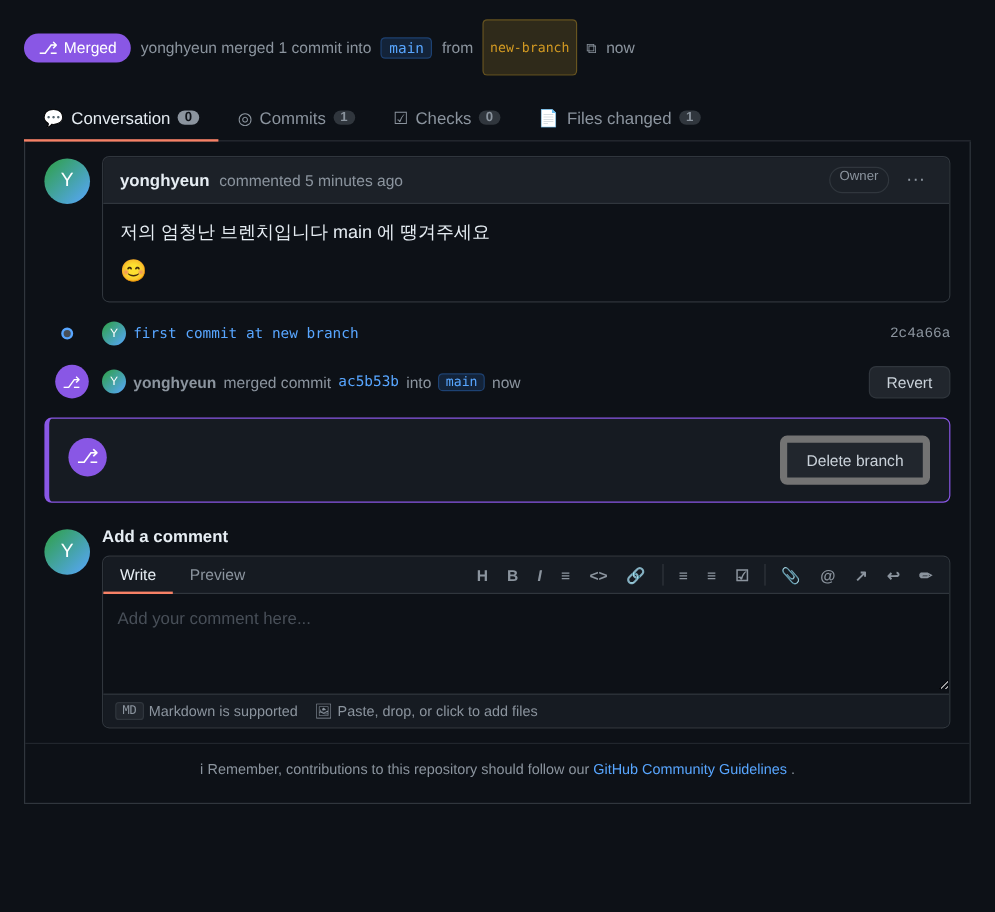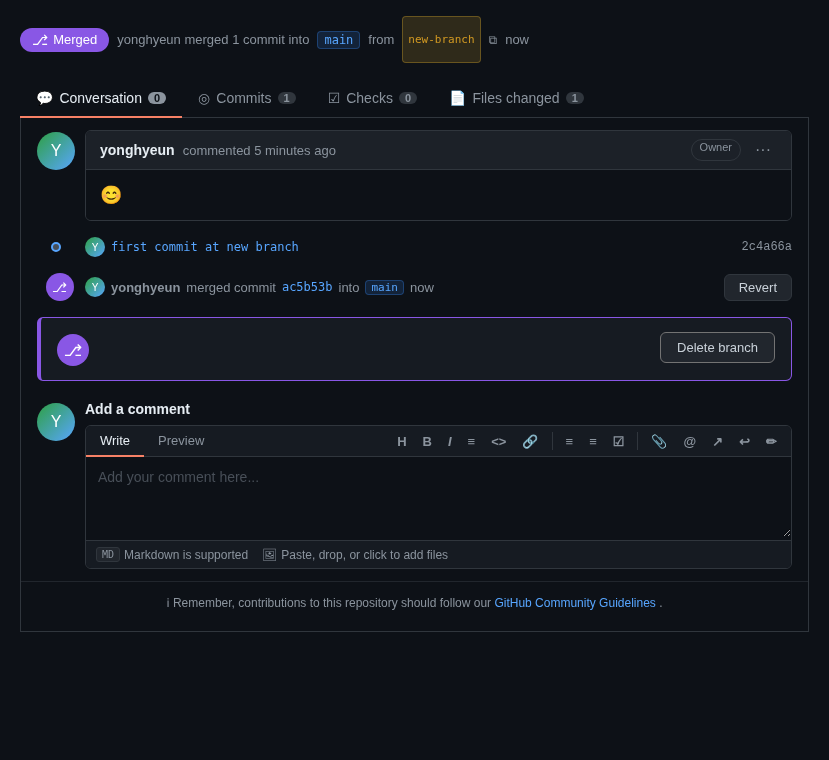--- a/index.html
+++ b/index.html
@@ -146,21 +146,21 @@
       background: #21262d;
       border: 1px solid #30363d;
       color: #c9d1d9;
       border-radius: 6px;
       padding: 5px 14px;
       cursor: pointer;
       font-size: 13px;
     }
     .delete-branch-btn {
       background: #21262d;
-      border: 1px solid #737373;
+      border: 6px solid #737373;
       color: #c9d1d9;
       border-radius: 6px;
       padding: 7px 16px;
       cursor: pointer;
       font-size: 13px;
       white-space: nowrap;
       flex-shrink: 0;
     }
 
     
@@ -426,20 +426,21 @@
           <div style="display:flex;align-items:center;gap:8px;">
             <span style="color:#e6edf3;font-weight:600;">yonghyeun</span>
             <span style="color:#8b949e;font-size:13px;">commented 5 minutes ago</span>
           </div>
           <div style="display:flex;gap:8px;">
             <span class="owner-badge">Owner</span>
             <span class="three-dots">···</span>
           </div>
         </div>
         <div class="inner-comment-body">
+          <p style="color:#e6edf3;font-size:15px;margin-bottom:12px;">저의 엄청난 브렌치입니다 main 에 땡겨주세요</p>
           <span class="emoji-reaction">😊</span>
         </div>
       </div>
     </div>
 
     <div class="timeline-wrapper">
       <div class="timeline-row">
         <div style="display:flex;align-items:center;gap:0;flex-shrink:0;width:38px;justify-content:center;">
           <div style="width:10px;height:10px;border-radius:50%;background:#484f58;border:2px solid #58a6ff;flex-shrink:0;"></div>
         </div>

